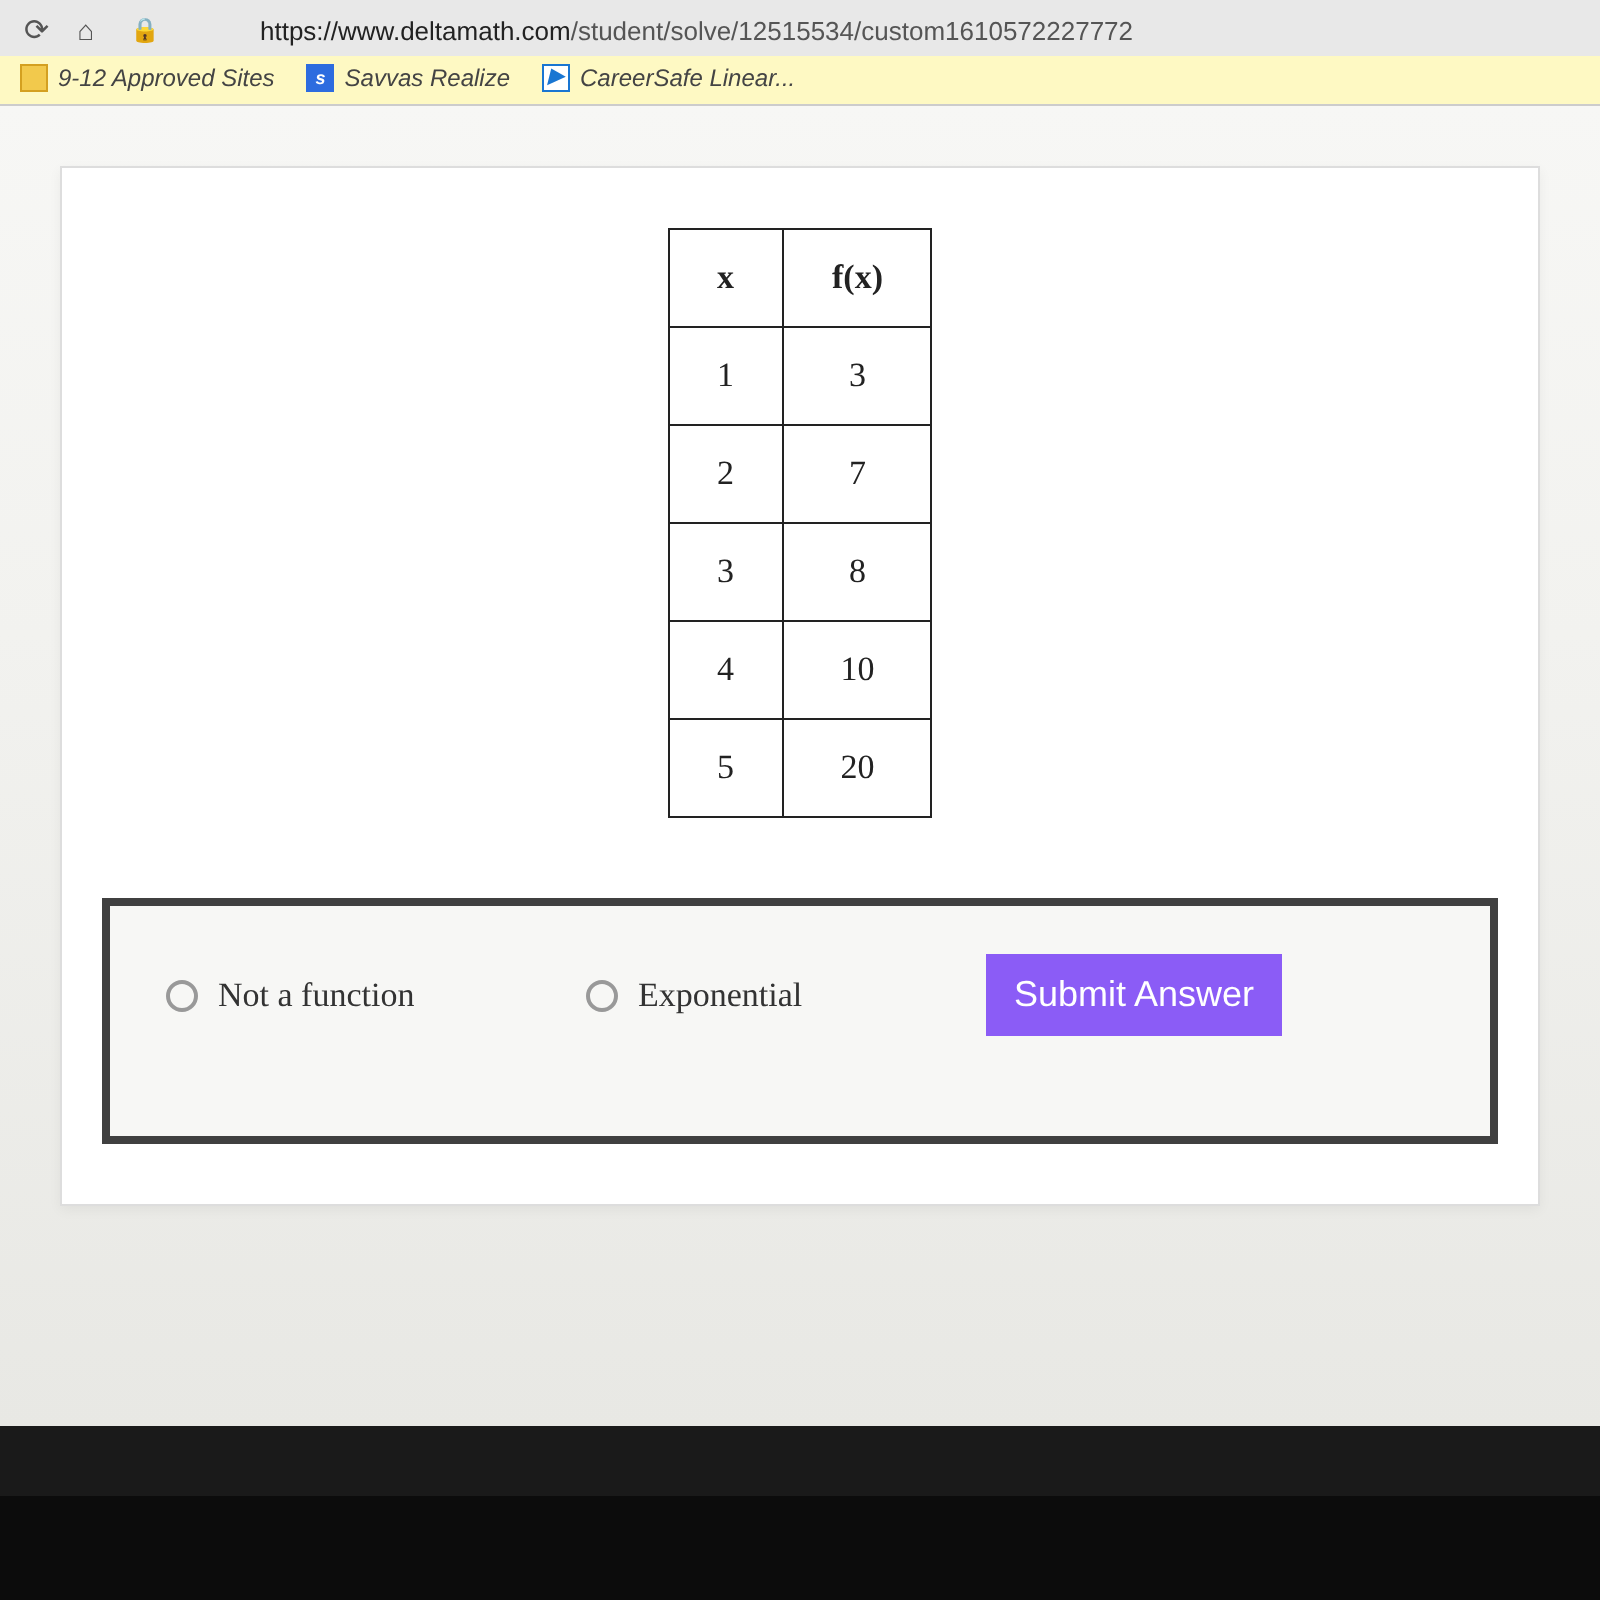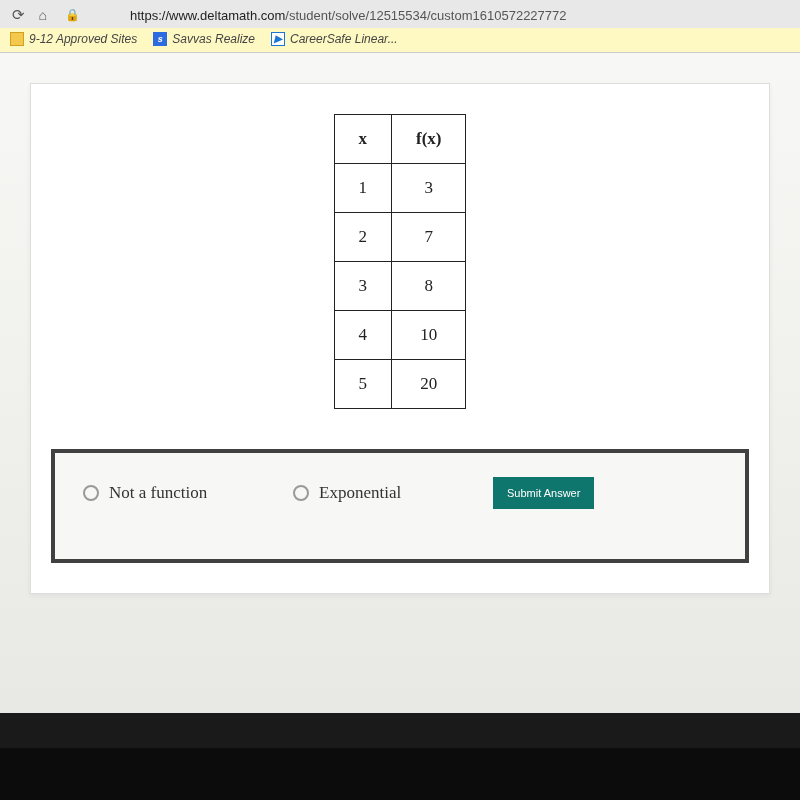--- a/index.html
+++ b/index.html
@@ -83,25 +83,25 @@
   .opt {
     display:flex; align-items:center; gap:10px;
     font-family: Georgia, "Times New Roman", serif;
     font-size:17px; color:#333;
   }
   .radio {
     width:16px; height:16px; border:2px solid #999; border-radius:50%;
     display:inline-block; flex-shrink:0;
   }
   .submit-btn {
-    background:#0f766e;
+    background:#8b5cf6;
     color:#fff;
     border:none;
     padding:10px 14px;
-    font-size:11px;
+    font-size:18px;
     cursor:pointer;
     justify-self:start;
   }
 
   .taskbar {
     position:absolute;
     bottom:0; left:0; right:0;
     height:48px;
     background:#1f1f1f;
     display:flex; align-items:center;

